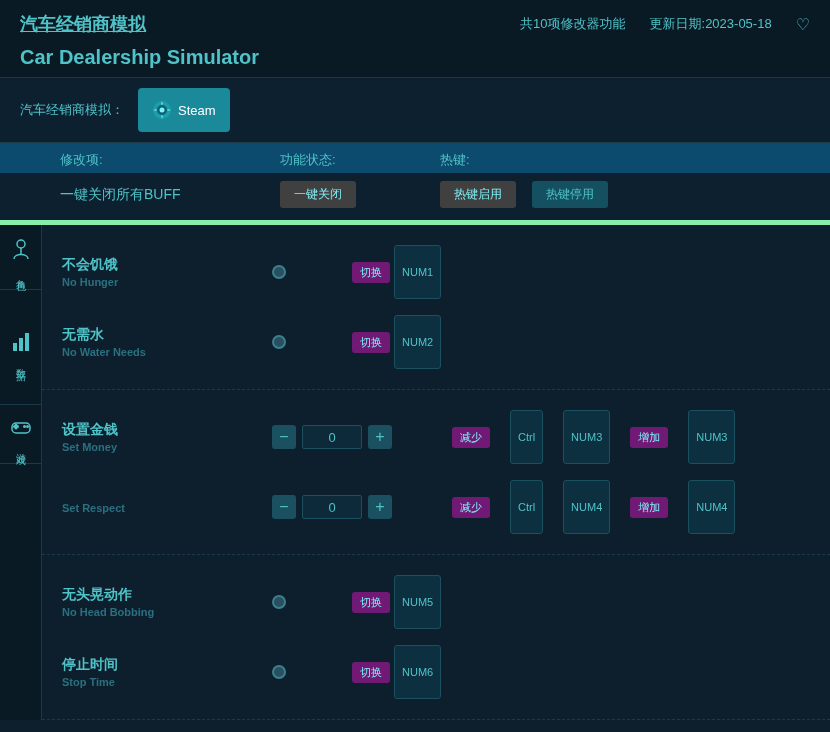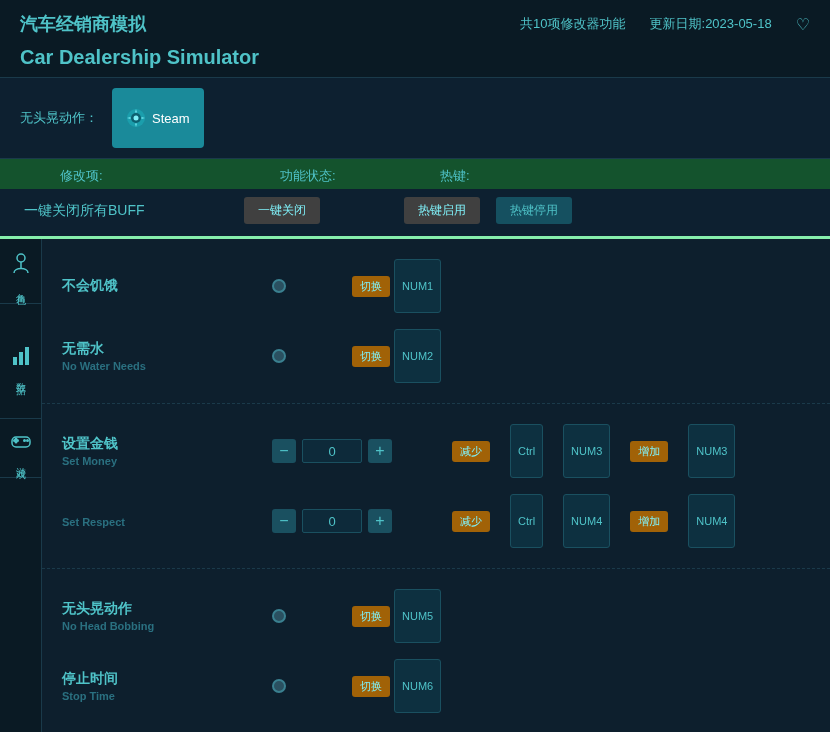--- a/index.html
+++ b/index.html
@@ -28,20 +28,21 @@
     .header-top {
       display: flex;
       align-items: center;
       justify-content: space-between;
       margin-bottom: 4px;
     }
     .header-title-cn {
       color: #4fc3c8;
       font-size: 18px;
       font-weight: bold;
+      text-decoration: underline;
     }
     .header-meta {
       color: #4fc3c8;
       font-size: 13px;
       display: flex;
       gap: 24px;
       align-items: center;
       margin-left: 16px;
     }
     .heart-icon {
@@ -68,48 +69,48 @@
     .platform-label {
       color: #4fc3c8;
       font-size: 13px;
     }
     .steam-btn {
       background: #1a8a9a;
       border: none;
       border-radius: 4px;
       color: white;
       font-size: 13px;
-      padding: 20px 14px;
+      padding: 12px 14px;
       display: flex;
       align-items: center;
       gap: 6px;
       cursor: pointer;
     }
     .steam-logo {
       width: 20px;
       height: 20px;
     }
 
     
     .col-headers {
       display: flex;
       padding: 8px 20px 4px 60px;
       color: #4fc3c8;
       font-size: 13px;
-      background: #14532d;
+      background: #0c4a6e;
     }
     .col-mod { flex: 0 0 220px; }
     .col-status { flex: 0 0 160px; }
     .col-hotkey { flex: 1; }
 
     
     .one-click-section {
       background: #0d2030;
-      padding: 8px 20px 12px 24px;
-      border-bottom: 3px solid #86efac;
+      padding: 8px 20px 12px 60px;
+      border-bottom: 5px solid #86efac;
     }
     .one-click-row {
       display: flex;
       align-items: center;
     }
     .one-click-label {
       flex: 0 0 220px;
       color: #4fc3c8;
       font-size: 14px;
     }
@@ -229,21 +230,21 @@
     }
     .num-hotkeys {
       flex: 1;
       display: flex;
       align-items: center;
       gap: 20px;
     }
 
     
     .hk-btn {
-      background: #a16207;
+      background: #701a75;
       border: none;
       border-radius: 3px;
       color: #7ff0f8;
       font-size: 11px;
       padding: 3px 8px;
       cursor: pointer;
       white-space: nowrap;
     }
     .hk-key {
       background: #0d3040;
@@ -303,21 +304,21 @@
       <div class="header-meta">
         <span>共10项修改器功能</span>
         <span>更新日期:2023-05-18</span>
         <span class="heart-icon">♡</span>
       </div>
     </div>
     <div class="header-title-en">Car Dealership Simulator</div>
   </div>
 
   <div class="platform-bar">
-    <span class="platform-label">无头晃动作：</span>
+    <span class="platform-label">汽车经销商模拟：</span>
     <button class="steam-btn">
       <svg class="steam-logo" viewBox="0 0 40 40" xmlns="http://www.w3.org/2000/svg">
         <circle cx="20" cy="20" r="18" fill="#1b9eac"></circle>
         <circle cx="20" cy="20" r="10" fill="#0d6070"></circle>
         <circle cx="20" cy="20" r="5" fill="#7ff0f8"></circle>
         <path d="M20 2 L22 10 L20 8 L18 10 Z" fill="#7ff0f8"></path>
         <path d="M38 20 L30 22 L32 20 L30 18 Z" fill="#7ff0f8"></path>
         <path d="M20 38 L18 30 L20 32 L22 30 Z" fill="#7ff0f8"></path>
         <path d="M2 20 L10 18 L8 20 L10 22 Z" fill="#7ff0f8"></path>
       </svg>
@@ -386,20 +387,21 @@
 
     </div>
 
     <div class="sections-wrapper">
 
       <div class="section">
 
         <div class="mod-row">
           <div class="mod-info">
             <div class="mod-name-cn">不会饥饿</div>
+            <div class="mod-name-en">No Hunger</div>
           </div>
           <div class="mod-toggle">
             <div class="toggle-circle"></div>
           </div>
           <div class="mod-hotkeys">
             <button class="hk-btn">切换</button>
             <span class="hk-key">NUM1</span>
           </div>
         </div>
 

